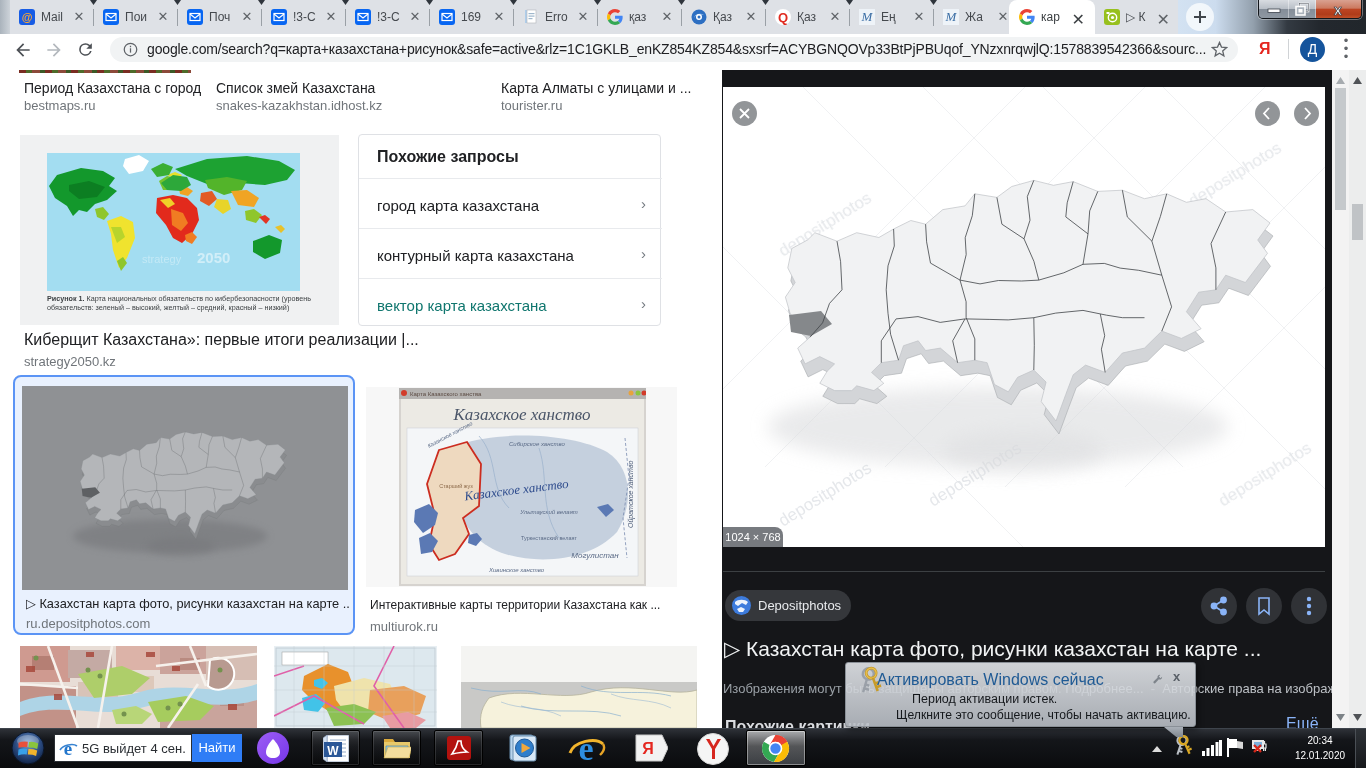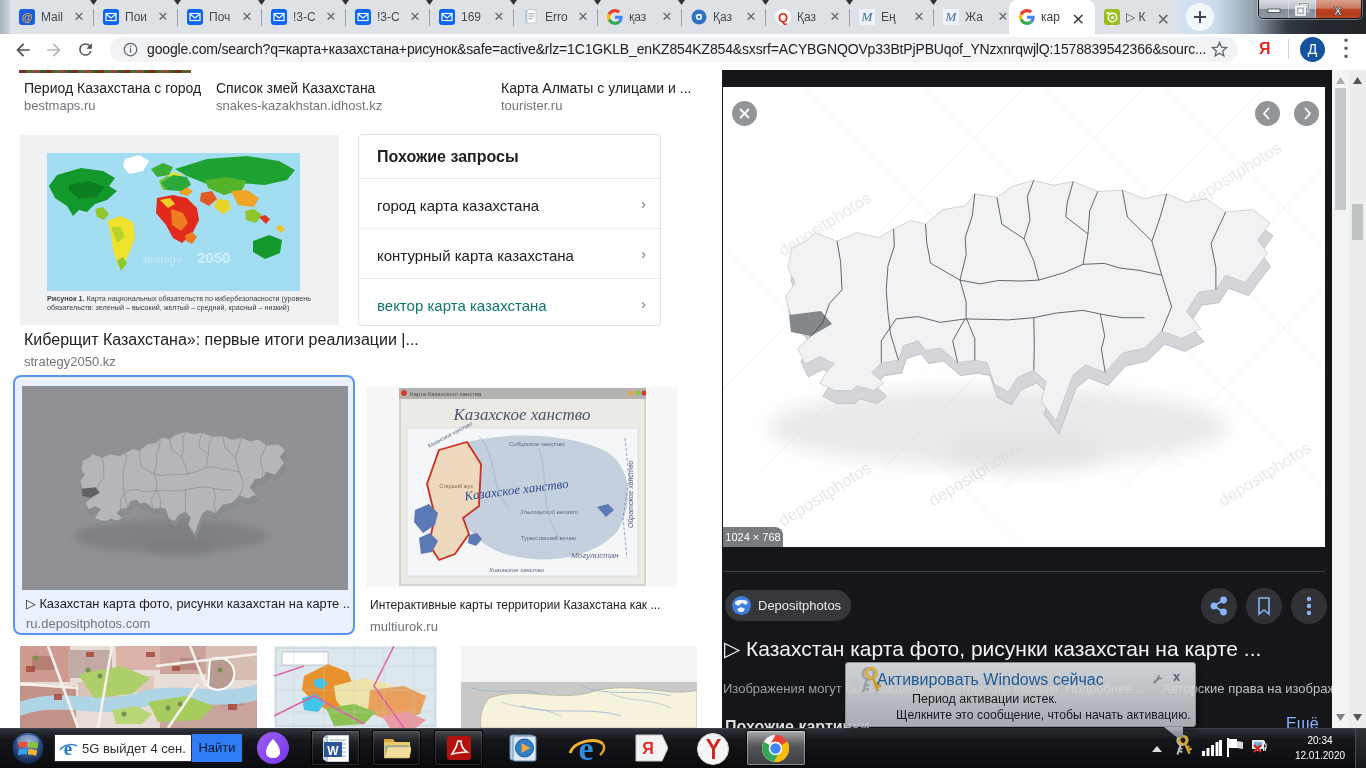--- a/index.html
+++ b/index.html
@@ -589,21 +589,21 @@
         <path d="M9 9.2 Q13 9 17 10.5 L16 15.5 Q12.5 14 8.5 14.2z" fill="#f2b42c"></path>
       </g>
     </svg>
     
     <div style="position:absolute;left:54px;top:6px;width:138px;height:28px;background:#fff;border:1px solid #2a2e33"></div>
     <svg style="position:absolute;left:58px;top:9px" width="20" height="22" viewBox="0 0 20 22">
       <text x="10" y="18" font-size="19" font-weight="bold" fill="#2276cc" text-anchor="middle" font-family="Liberation Serif">e</text>
       <path d="M2 13 C5 8 15 6 19 9" stroke="#2276cc" stroke-width="1.6" fill="none" opacity=".9"></path>
     </svg>
     <div style="position:absolute;left:82px;top:13px;font-size:13px;color:#2a2e33">5G выйдет 4 сен.</div>
-    <div style="position:absolute;left:192px;top:6px;width:50px;height:28px;background:#2f7df6;color:#0f172a;font-size:13px;text-align:center;line-height:28px">Найти</div>
+    <div style="position:absolute;left:192px;top:6px;width:50px;height:28px;background:#2f7df6;color:#ffffff;font-size:13px;text-align:center;line-height:28px">Найти</div>
     
     <svg style="position:absolute;left:256px;top:3px" width="34" height="34" viewBox="0 0 34 34">
       <defs>
         <linearGradient id="alice" x1="0" y1="0" x2="1" y2="1">
           <stop offset="0%" stop-color="#9d5ef5"></stop>
           <stop offset="100%" stop-color="#7636e8"></stop>
         </linearGradient>
       </defs>
       <circle cx="17" cy="17" r="16" fill="url(#alice)"></circle>
       <path d="M17 8 C21 12 24 17 24 21 C24 25 21 27 17 27 C13 27 10 25 10 21 C10 17 13 12 17 8z" fill="#fff"></path>

